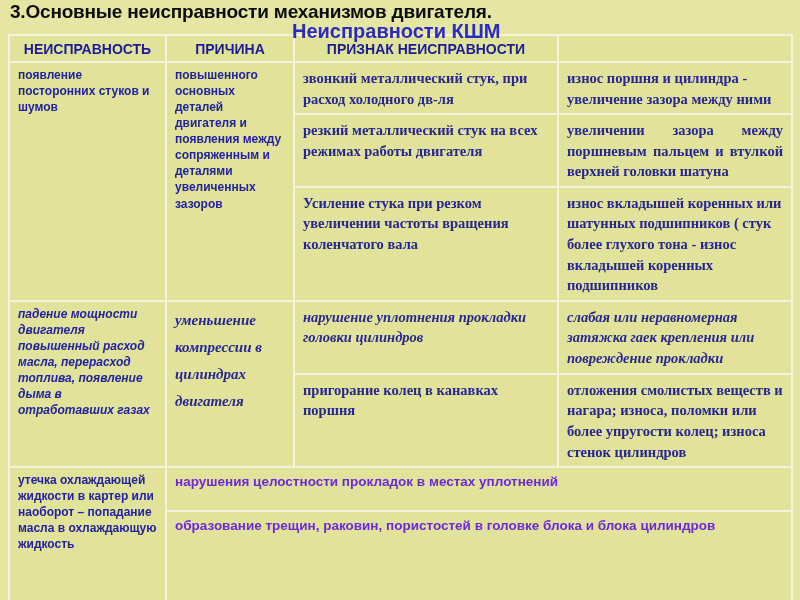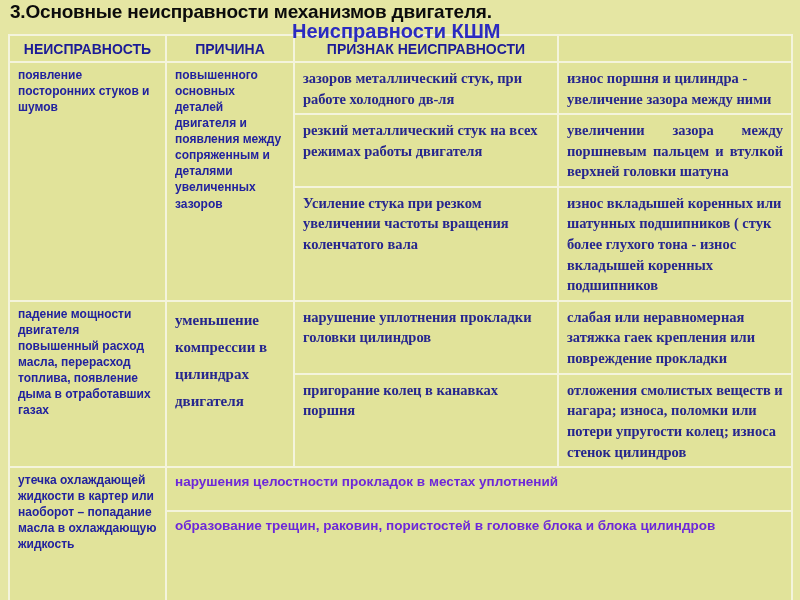--- a/index.html
+++ b/index.html
@@ -83,21 +83,21 @@
     font-size: 13.5px;
     font-weight: bold;
     color: #6d28d9;
     line-height: 1.3;
   }
   .cause-tail { display: block; margin-top: 1px; }
   tr.h-header  { height: 24px; }
   tr.h-r1a { height: 49px; }
   tr.h-r1b { height: 66px; }
   tr.h-r1c { height: 95px; }
-  tr.h-r2a { height: 73px; }
+  tr.h-r2a { height: 73px; font-style: italic; }
   tr.h-r2b { height: 89px; padding-left: 36px; }
   tr.h-r3a { height: 44px; }
   tr.h-r3b { height: 107px; }
 </style>
 </head>
 <body>
 
 <div class="slide-title">3.Основные неисправности механизмов двигателя.</div>
 <div class="overlay-title">Неисправности КШМ</div>
 
@@ -115,41 +115,41 @@
     <th class="hdr">ПРИЗНАК НЕИСПРАВНОСТИ</th>
     <th class="hdr"></th>
   </tr>
 
   <tr class="h-r1a">
     <td class="sans" rowspan="3">появление посторонних стуков и шумов</td>
     <td class="sans" rowspan="3">
       <span>повышенного основных деталей двигателя и появления между сопряженным и деталями увеличенных</span>
       <span class="cause-tail">зазоров</span>
     </td>
-    <td class="serif">зазоров металлический стук, при работе холодного дв-ля</td>
+    <td class="serif">звонкий металлический стук, при расход холодного дв-ля</td>
     <td class="serif">износ поршня и цилиндра - увеличение зазора между ними</td>
   </tr>
   <tr class="h-r1b">
     <td class="serif">резкий металлический стук на всех режимах работы двигателя</td>
     <td class="serif justify">увеличении зазора между поршневым пальцем и втулкой верхней головки шатуна</td>
   </tr>
   <tr class="h-r1c">
     <td class="serif">Усиление стука при резком увеличении частоты вращения коленчатого вала</td>
     <td class="serif">износ вкладышей коренных или шатунных подшипников ( стук более глухого тона - износ вкладышей коренных подшипников</td>
   </tr>
 
   <tr class="h-r2a">
     <td class="sans" rowspan="2">падение мощности двигателя повышенный расход масла, перерасход топлива, появление дыма в отработавших газах</td>
     <td class="serif-wide" rowspan="2">уменьшение компрессии в цилиндрах двигателя</td>
     <td class="serif">нарушение уплотнения прокладки головки цилиндров</td>
     <td class="serif">слабая или неравномерная затяжка гаек крепления или повреждение прокладки</td>
   </tr>
   <tr class="h-r2b">
     <td class="serif">пригорание колец в канавках поршня</td>
-    <td class="serif">отложения смолистых веществ и нагара; износа, поломки или потери упругости колец; износа стенок цилиндров</td>
+    <td class="serif">отложения смолистых веществ и нагара; износа, поломки или более упругости колец; износа стенок цилиндров</td>
   </tr>
 
   <tr class="h-r3a">
     <td class="sans" rowspan="2">утечка охлаждающей жидкости в картер или наоборот – попадание масла в охлаждающую жидкость</td>
     <td class="merged-sans" colspan="3">нарушения целостности прокладок в местах уплотнений</td>
   </tr>
   <tr class="h-r3b">
     <td class="merged-sans" colspan="3">образование трещин, раковин, пористостей в головке блока и блока цилиндров</td>
   </tr>
 </tbody>

